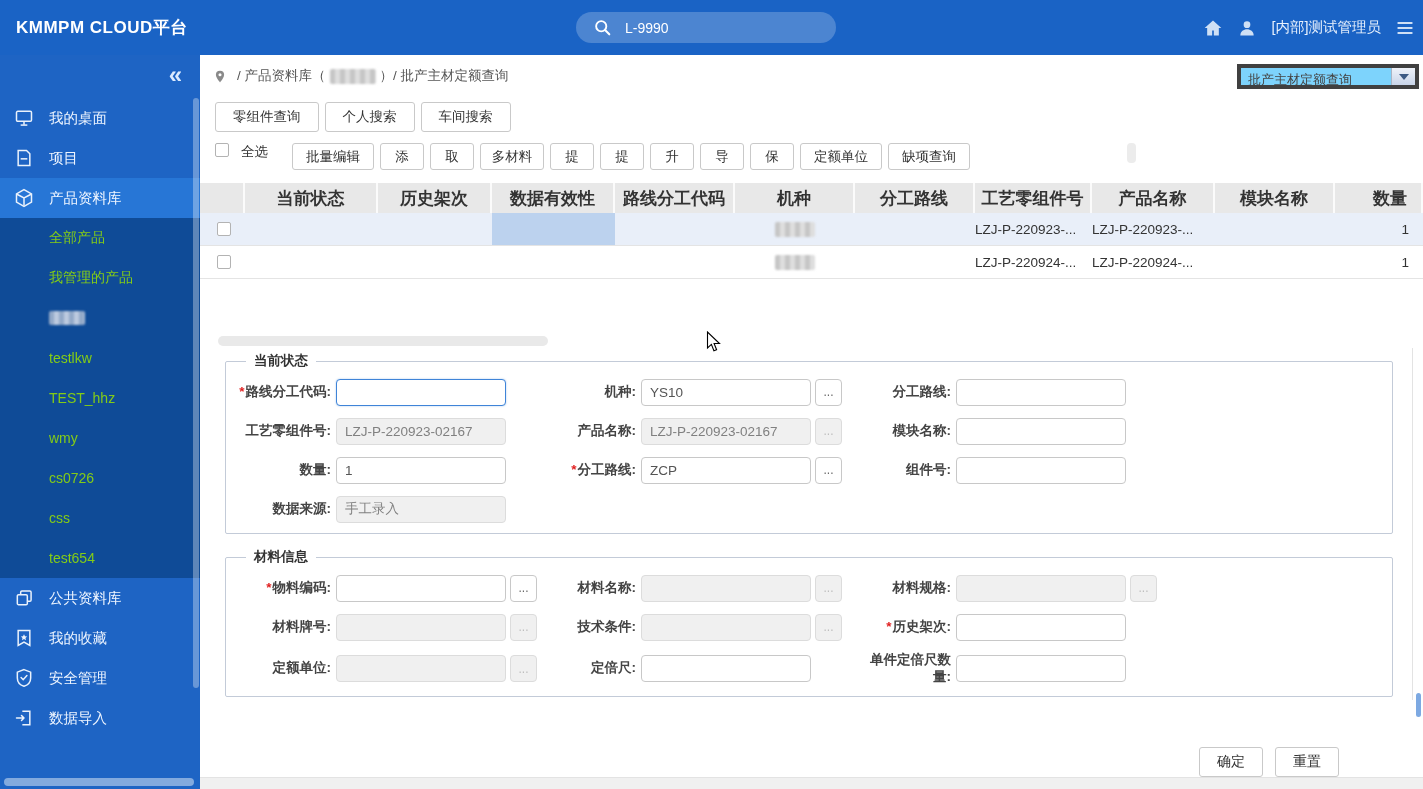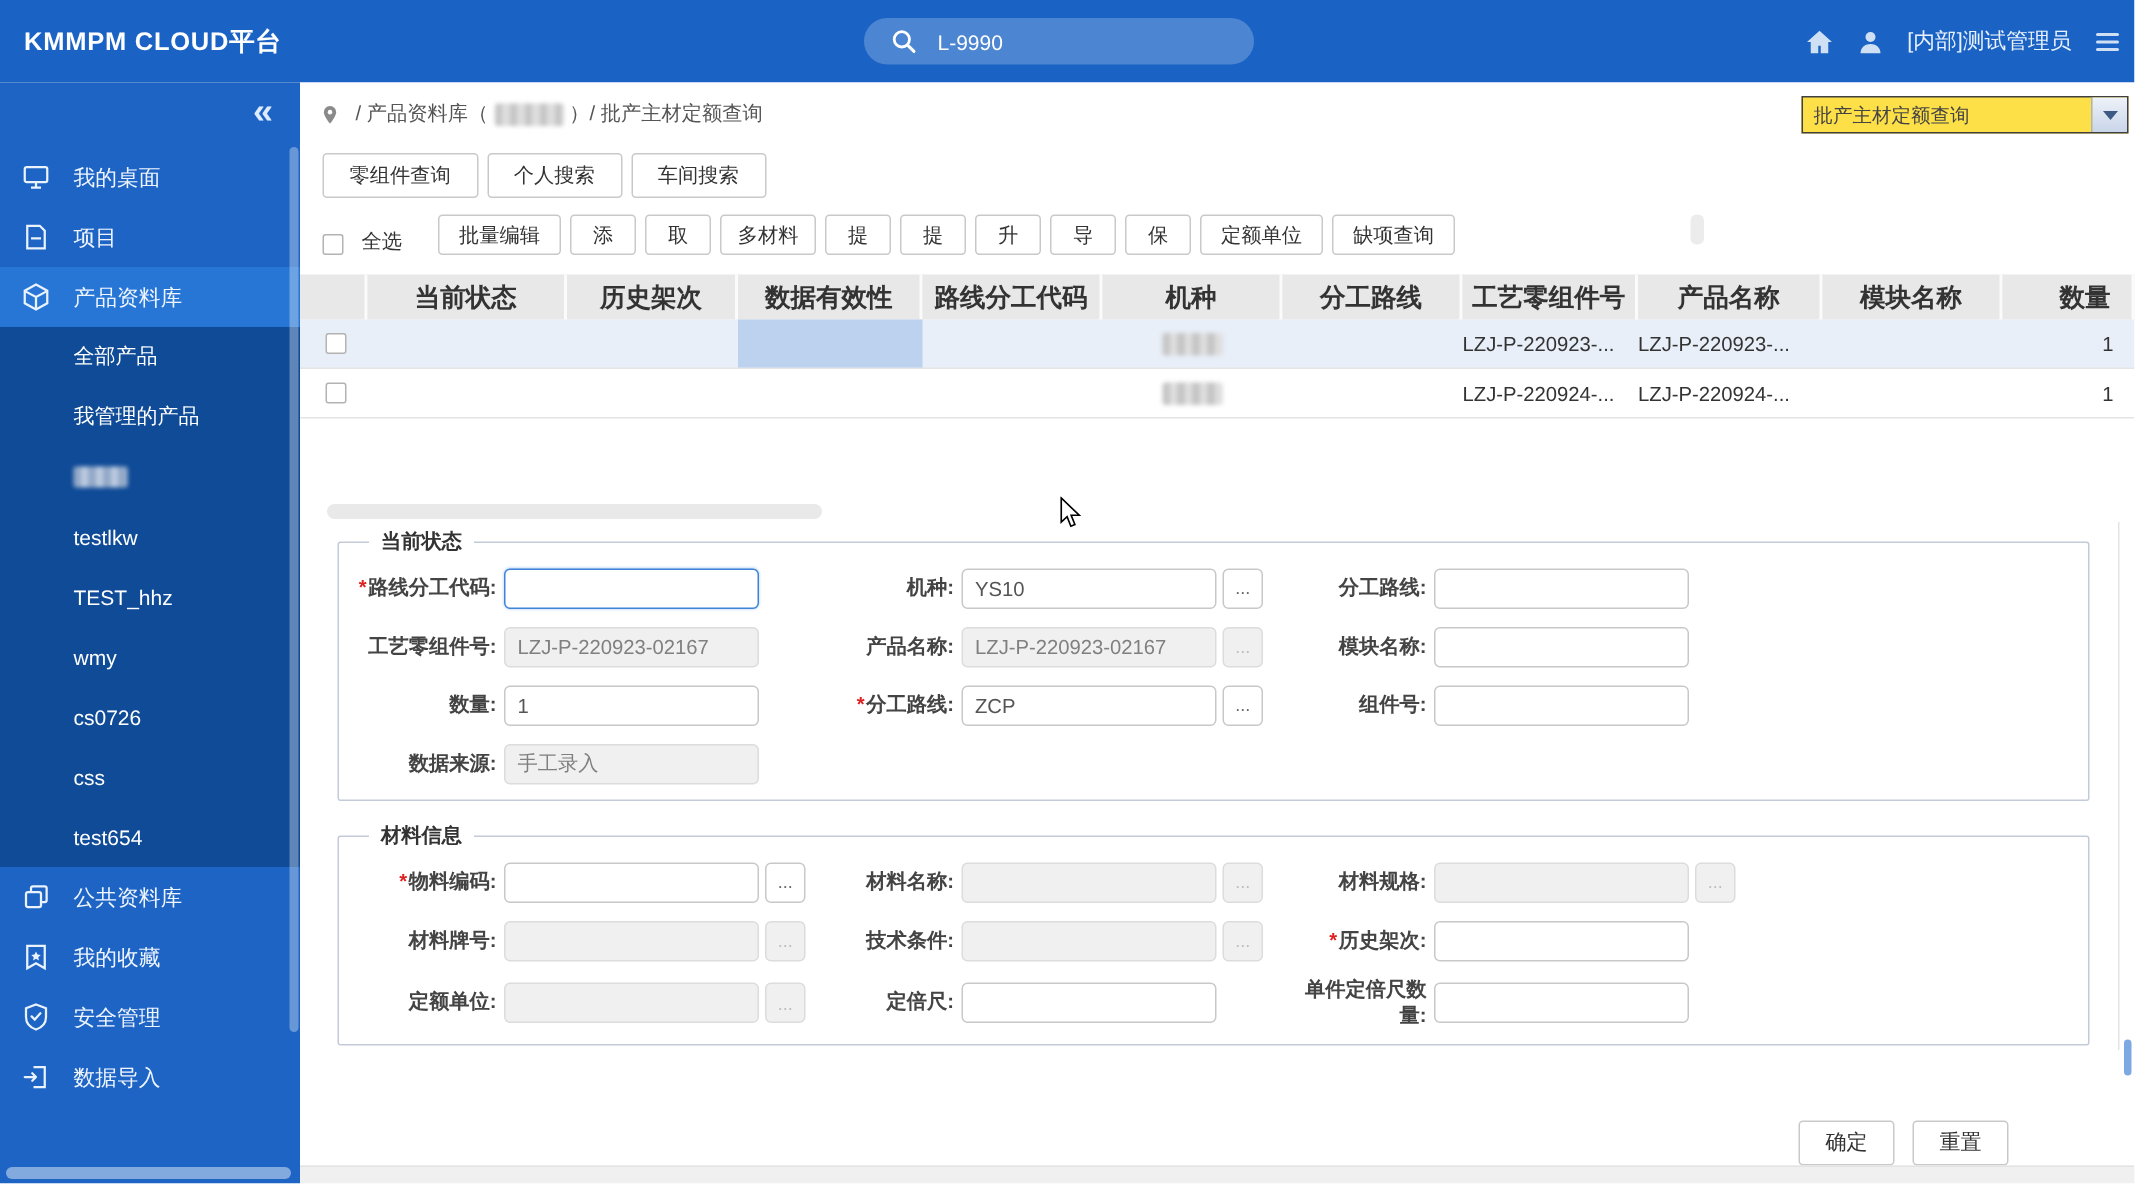--- a/index.html
+++ b/index.html
@@ -22,47 +22,47 @@
   
   .sidebar { position:absolute; left:0; top:55px; width:200px; height:734px;
     background:#1e64c4; color:#eef5ff; overflow:hidden; }
   .collapse-btn { position:absolute; right:18px; top:8px; font-size:24px; font-weight:bold;
     color:#dcebff; cursor:pointer; line-height:1; }
   .menu { position:absolute; top:43px; left:0; width:200px; }
   .m-item { height:40px; display:flex; align-items:center; padding-left:14px; cursor:pointer; font-size:14.5px; }
   .m-item .mi { width:20px; height:20px; margin-right:15px; display:inline-flex; }
   .m-item.active { background:#2776d6; }
   .submenu { background:#0f4b97; }
-  .s-item { height:40px; display:flex; align-items:center; padding-left:49px; font-size:14px; cursor:pointer; color:#ffffff; }
+  .s-item { height:40px; display:flex; align-items:center; padding-left:49px; font-size:14px; cursor:pointer; color:#84cc16; }
   .sb-vscroll { position:absolute; right:1px; top:43px; width:6px; height:590px;
     background:rgba(255,255,255,.33); border-radius:3px; }
   .sb-hscroll { position:absolute; left:4px; bottom:3px; width:190px; height:8px;
     background:rgba(255,255,255,.45); border-radius:4px; }
 
   
   .main { position:absolute; left:200px; top:55px; width:1223px; height:734px; background:#fff; }
 
   .crumb-row { position:absolute; left:0; top:8px; width:1262px; height:26px; display:flex; align-items:center; }
   .crumb-row .pin { margin-left:13px; margin-right:10px; display:inline-flex; }
   .crumbs { font-size:13.5px; color:#555; display:flex; align-items:center; gap:4px; }
 
-  .page-select { position:absolute; right:4px; top:9px; width:218px; height:25px;
-    border:1px solid #404040; background:#fde047; display:flex; cursor:pointer; }
+  .page-select { position:absolute; right:4px; top:9px; width:182px; height:25px;
+    border:4px solid #404040; background:#7dd3fc; display:flex; cursor:pointer; }
   .page-select .val { flex:1; font-size:13px; color:#444; line-height:23px; padding-left:7px;
     white-space:nowrap; overflow:hidden; }
   .page-select .arrow { width:24px; border-left:1px solid #a9b4c4;
     background:linear-gradient(#eef2f9,#c9d5e9); display:flex; align-items:center; justify-content:center; }
   .page-select .arrow i { width:0; height:0; border-left:5px solid transparent;
     border-right:5px solid transparent; border-top:6px solid #3c5a84; }
 
   .tabs-row { position:absolute; left:15px; top:47px; display:flex; gap:6px; }
   .tab-btn { border:1px solid #c9c9c9; background:#fff; border-radius:3px; color:#333;
     font-size:13.5px; padding:5px 17px; cursor:pointer; font-family:inherit; }
 
-  .toolbar { position:absolute; left:15px; top:88px; display:flex; align-items:flex-end; gap:6px; }
+  .toolbar { position:absolute; left:15px; top:88px; display:flex; align-items:flex-start; gap:6px; }
   .chk { width:14px; height:14px; border:1px solid #b3b3b3; border-radius:2px; background:#fff;
     display:inline-block; cursor:pointer; }
   .chk-label { font-size:13.5px; color:#333; margin-left:6px; margin-right:18px; }
   .t-btn { height:27px; border:1px solid #c9c9c9; background:#fff; border-radius:3px; color:#333;
     font-size:13.5px; padding:0 13px; cursor:pointer; white-space:nowrap; overflow:hidden; font-family:inherit; }
   .t-btn.sm { width:44px; padding:0; text-align:center; }
   .t-btn.md { width:64px; padding:0; text-align:center; }
   .mini-vscroll { position:absolute; left:927px; top:88px; width:9px; height:20px;
     background:#ececec; border-radius:4px; }
 

